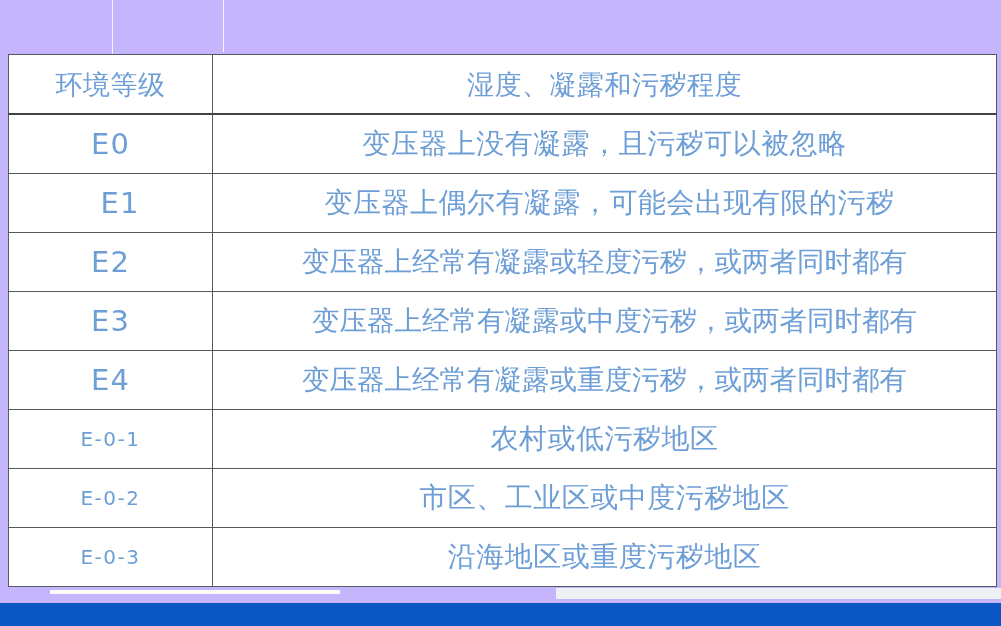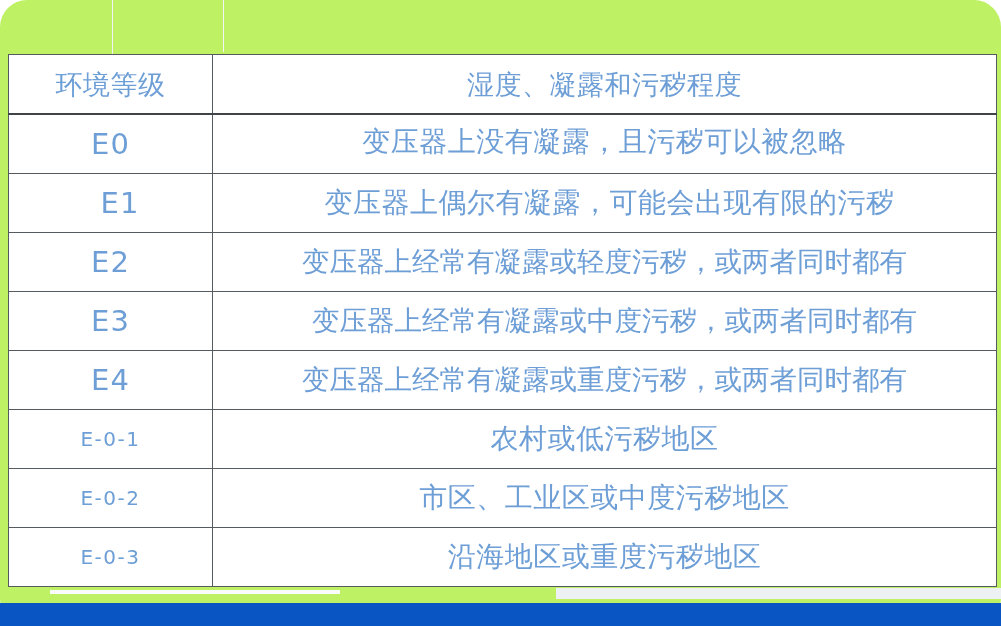--- a/index.html
+++ b/index.html
@@ -127,21 +127,21 @@
     position: absolute;
     left: 0;
     top: 603px;
     width: 1001px;
     height: 23px;
   }
 </style>
 </head>
 <body>
 
-<div id="page" style="background: #bef264; border-radius: 27px;">
+<div id="page" style="background: #c4b5fd;">
 
   <div class="artifact-vline"></div>
   <div class="artifact-vline2"></div>
 
   <table class="env-table">
     <colgroup>
       <col class="c-level">
       <col class="c-desc">
     </colgroup>
     <tbody>
@@ -151,21 +151,21 @@
         </td>
         <td style="color: rgb(109, 158, 214); border-color: rgb(85, 90, 94) rgb(85, 90, 94) rgb(63, 68, 72); border-bottom-width: 2px;">
           <div class="cell-inner">湿度、凝露和污秽程度</div>
         </td>
       </tr>
 
       <tr>
         <td class="lvl" style="color: rgb(109, 158, 214); border-color: rgb(85, 90, 94);">
           <div class="cell-inner">E0</div>
         </td>
-        <td class="desc" style="color: rgb(109, 158, 214); border-color: rgb(85, 90, 94); font-family: Liberation Mono, monospace;">
+        <td class="desc" style="color: rgb(109, 158, 214); border-color: rgb(85, 90, 94);">
           <div class="cell-inner">变压器上没有凝露，且污秽可以被忽略</div>
         </td>
       </tr>
 
       <tr>
         <td class="lvl" style="color: rgb(109, 158, 214); border-color: rgb(85, 90, 94); padding-left: 19px;">
           <div class="cell-inner">E1</div>
         </td>
         <td class="desc" style="color: rgb(109, 158, 214); border-color: rgb(85, 90, 94); padding-left: 10px;">
           <div class="cell-inner">变压器上偶尔有凝露，可能会出现有限的污秽</div>

